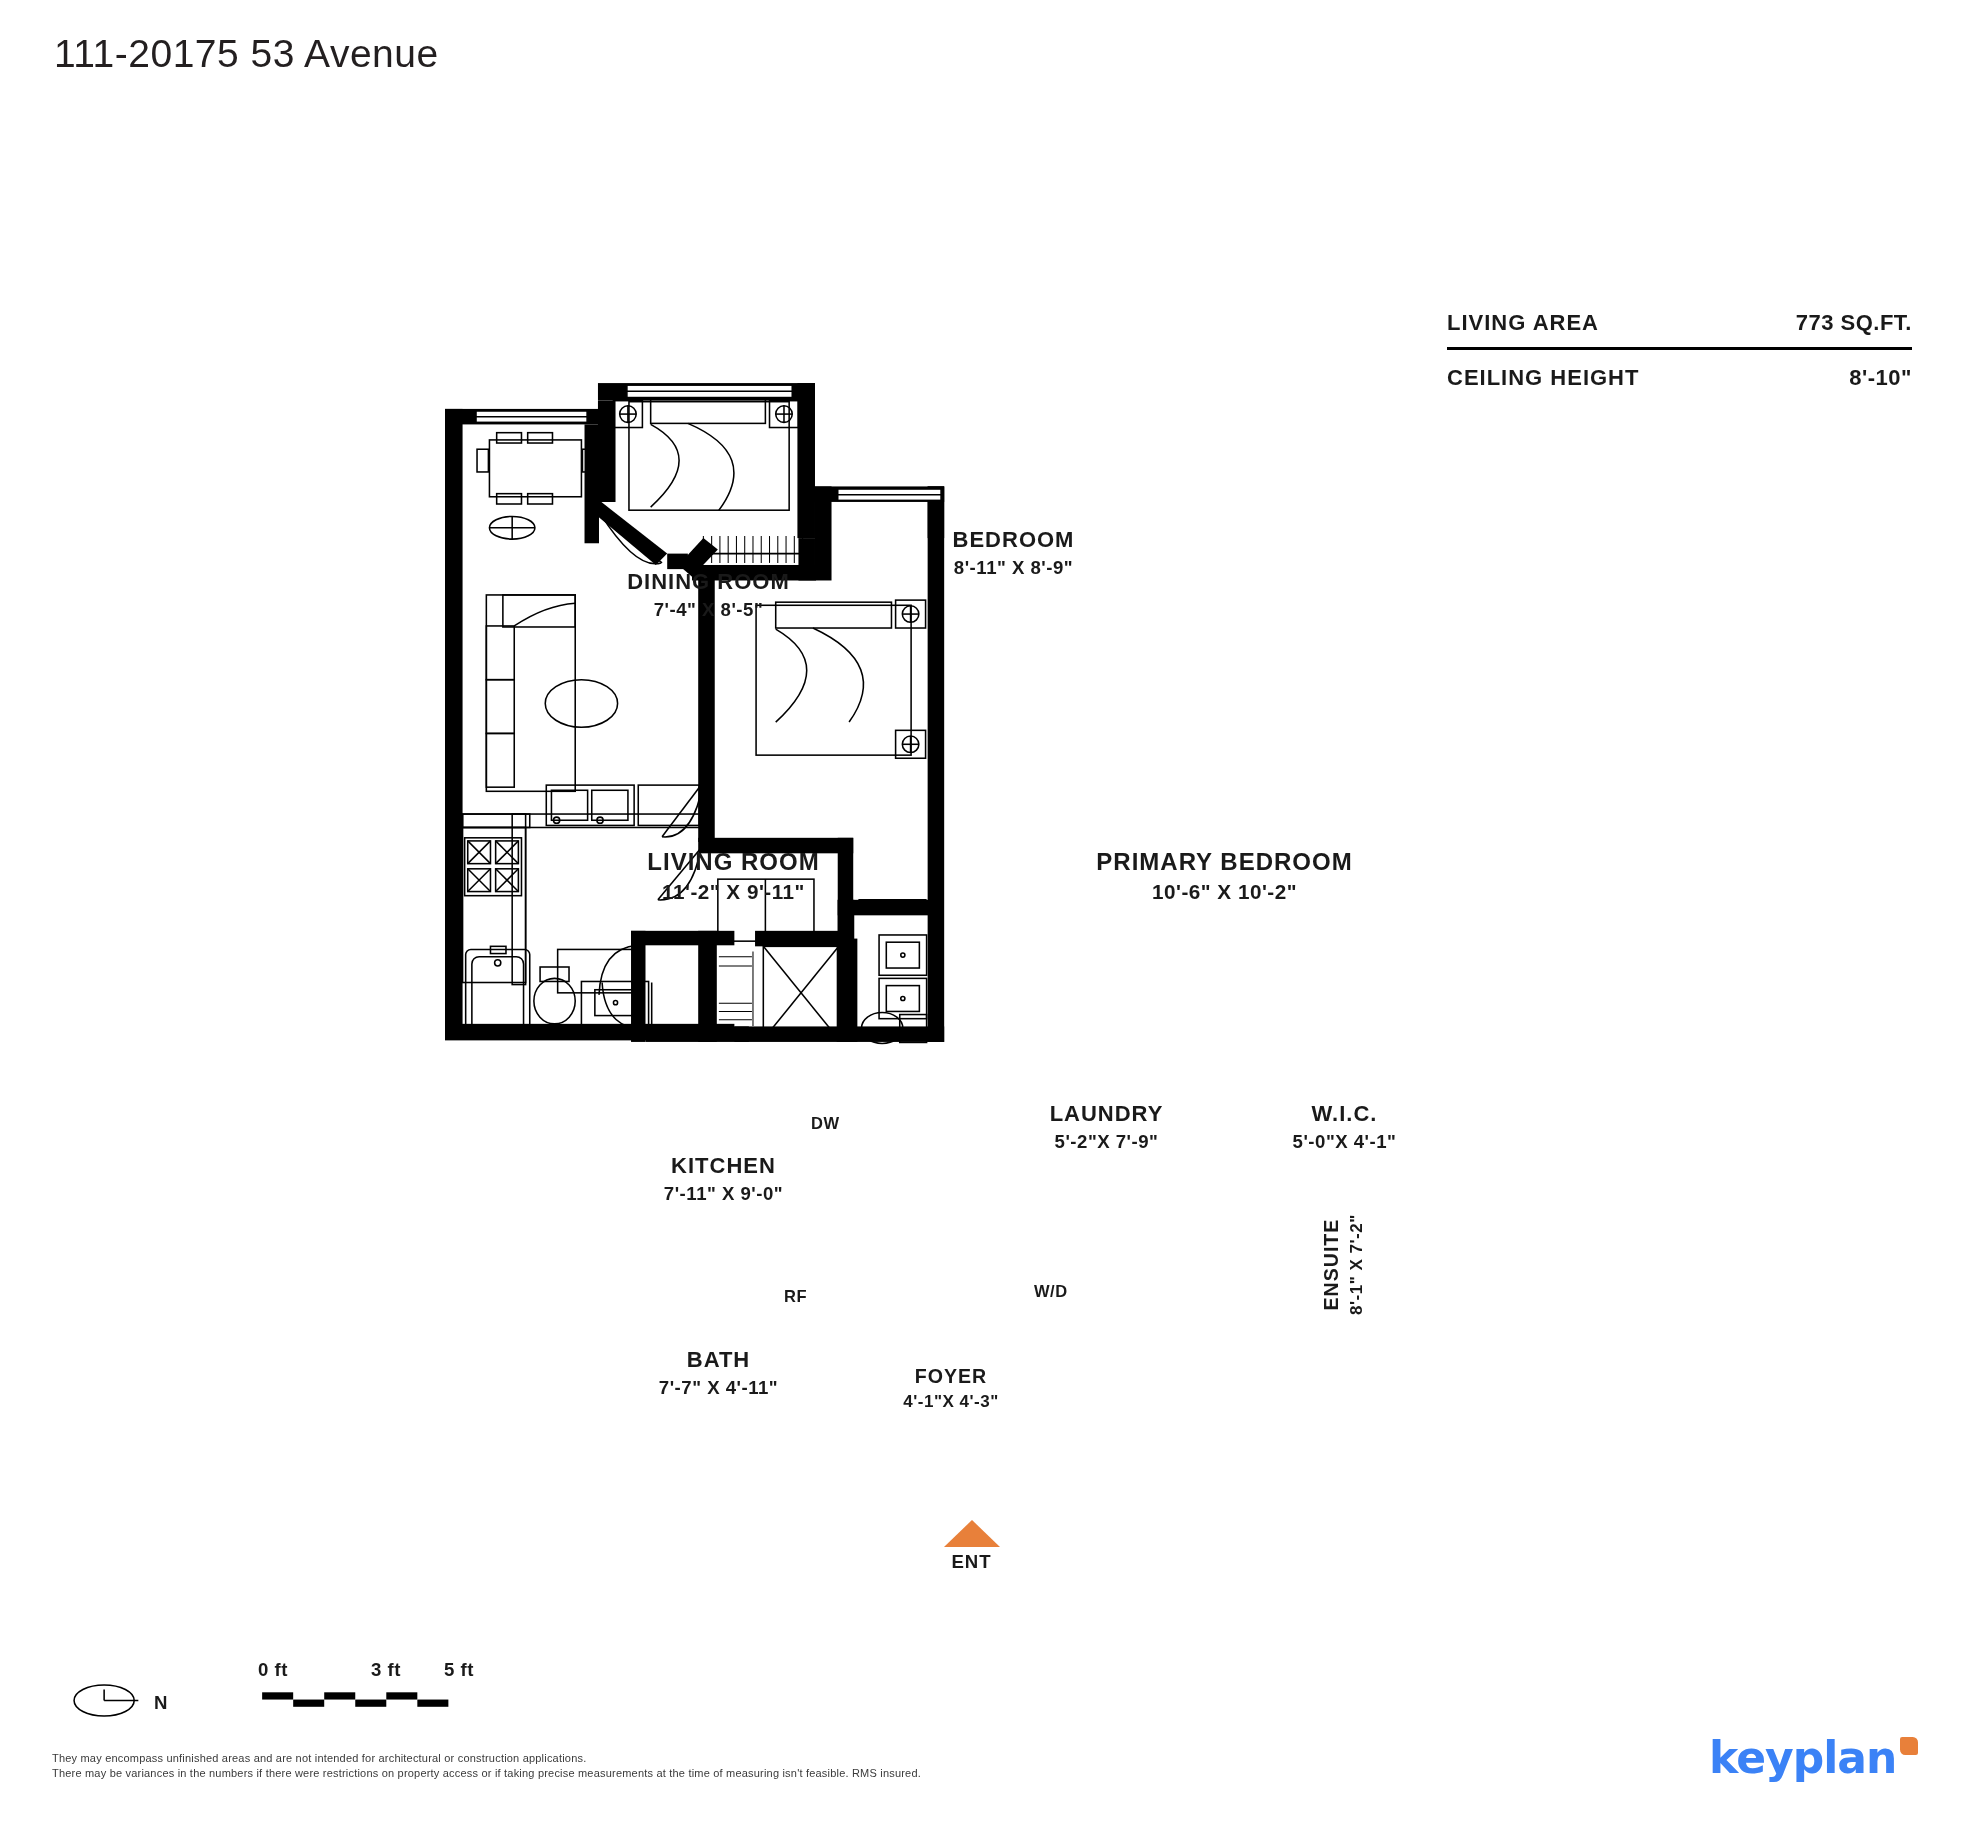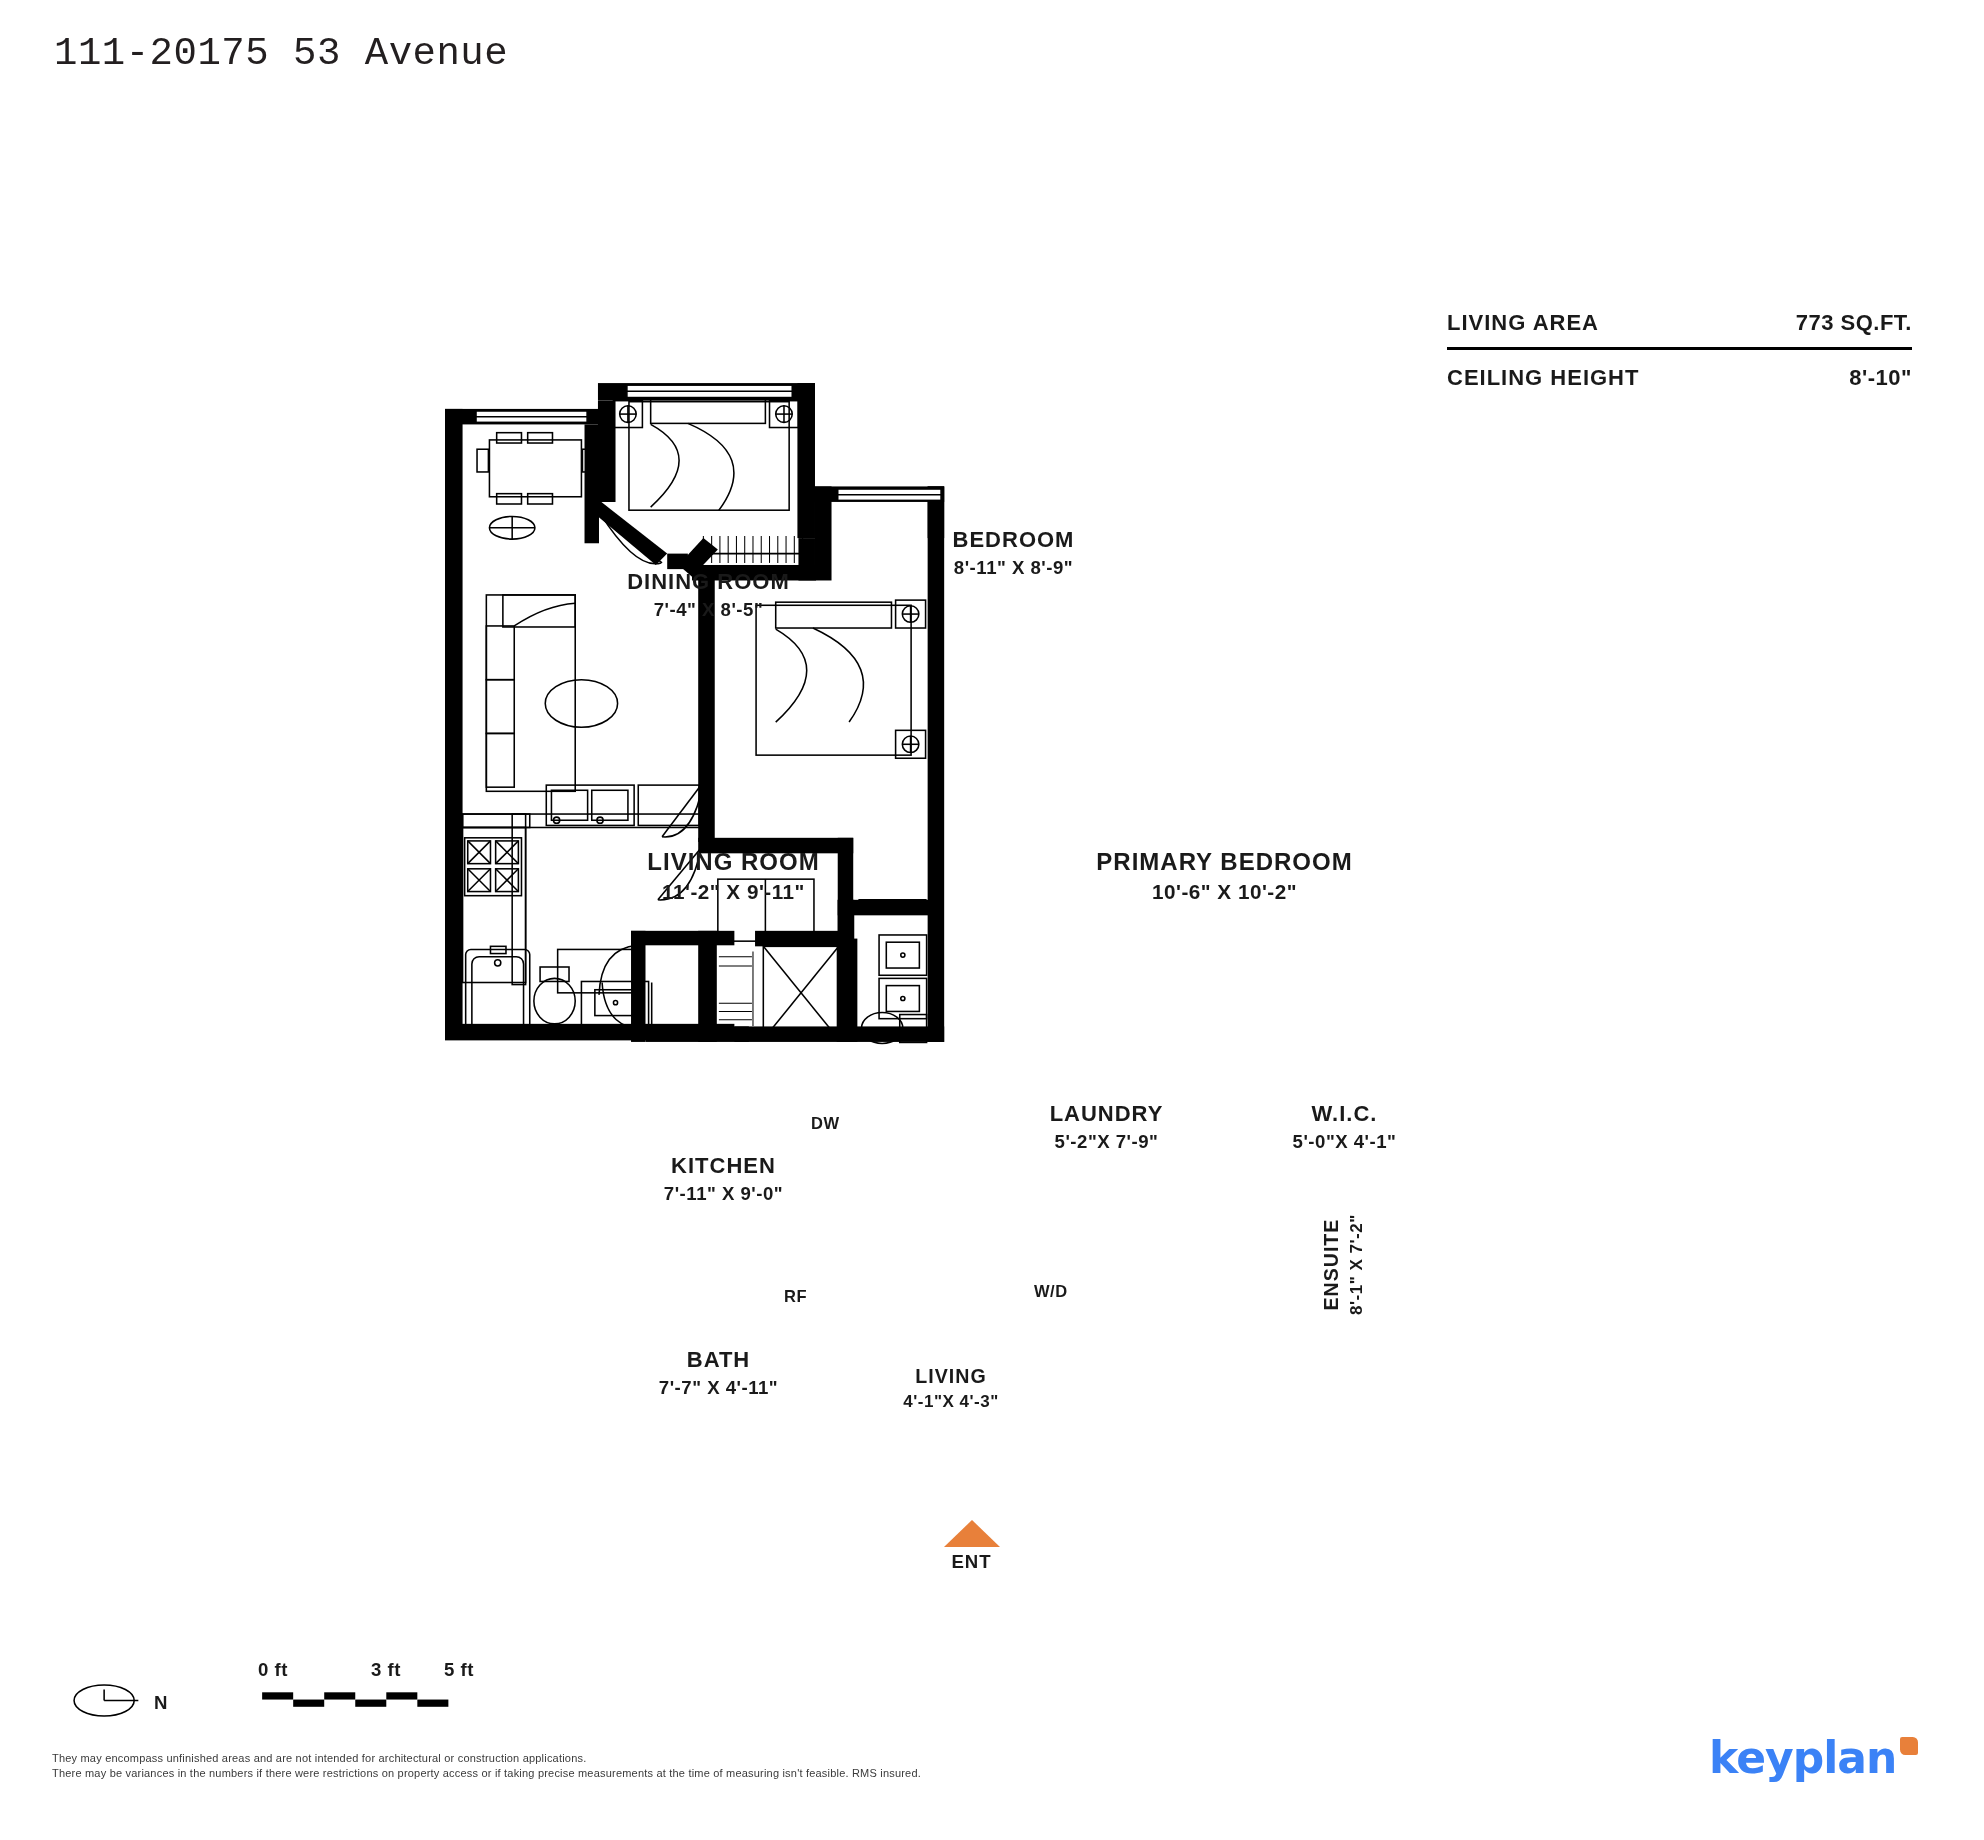--- a/index.html
+++ b/index.html
@@ -9,21 +9,21 @@
     color:#1a1a1a;
     position:relative;
     overflow:hidden;
   }
   .abs { position:absolute; }
 
   
   #title-block { left:54px; top:32px; }
   #address-line1 {
     font-size:39px; letter-spacing:0.5px; color:#231f20;
-    font-family:Liberation Mono, monospace; font-weight:400;
+    font-family:Liberation Sans, sans-serif; font-weight:400;
   }
   #address-line2 {
     font-size:33px; letter-spacing:1px; color:#231f20; margin-top:10.3px;
   }
 
   
   #spec-block { left:1447px; top:310px; width:465px; }
   .spec-row { display:flex; align-items:baseline; justify-content:space-between; }
   .spec-label { font-size:22px; font-weight:bold; letter-spacing:1px; }
   .spec-value { font-size:22px; font-weight:bold; letter-spacing:0.5px; }
@@ -376,21 +376,21 @@
   <div class="room-name">W.I.C.</div>
   <div class="room-dims">5'-0"X 4'-1"</div>
 </div>
 
 <div class="abs room sz-md" style="left:610px; top:1347px; width:217px;">
   <div class="room-name">BATH</div>
   <div class="room-dims">7'-7" X  4'-11"</div>
 </div>
 
 <div class="abs room sz-sm" style="left:858px; top:1365px; width:186px;">
-  <div class="room-name">LIVING</div>
+  <div class="room-name">FOYER</div>
   <div class="room-dims">4'-1"X 4'-3"</div>
 </div>
 
 <div class="abs room sz-sm" style="left:1251px; top:1241px; width:186px; transform:rotate(-90deg); transform-origin:center;">
   <div class="room-name">ENSUITE</div>
   <div class="room-dims">8'-1" X 7'-2"</div>
 </div>
 
 <div class="abs appl-label" style="left:811px; top:1114px;">DW</div>
 <div class="abs appl-label" style="left:784px; top:1287px;">RF</div>

